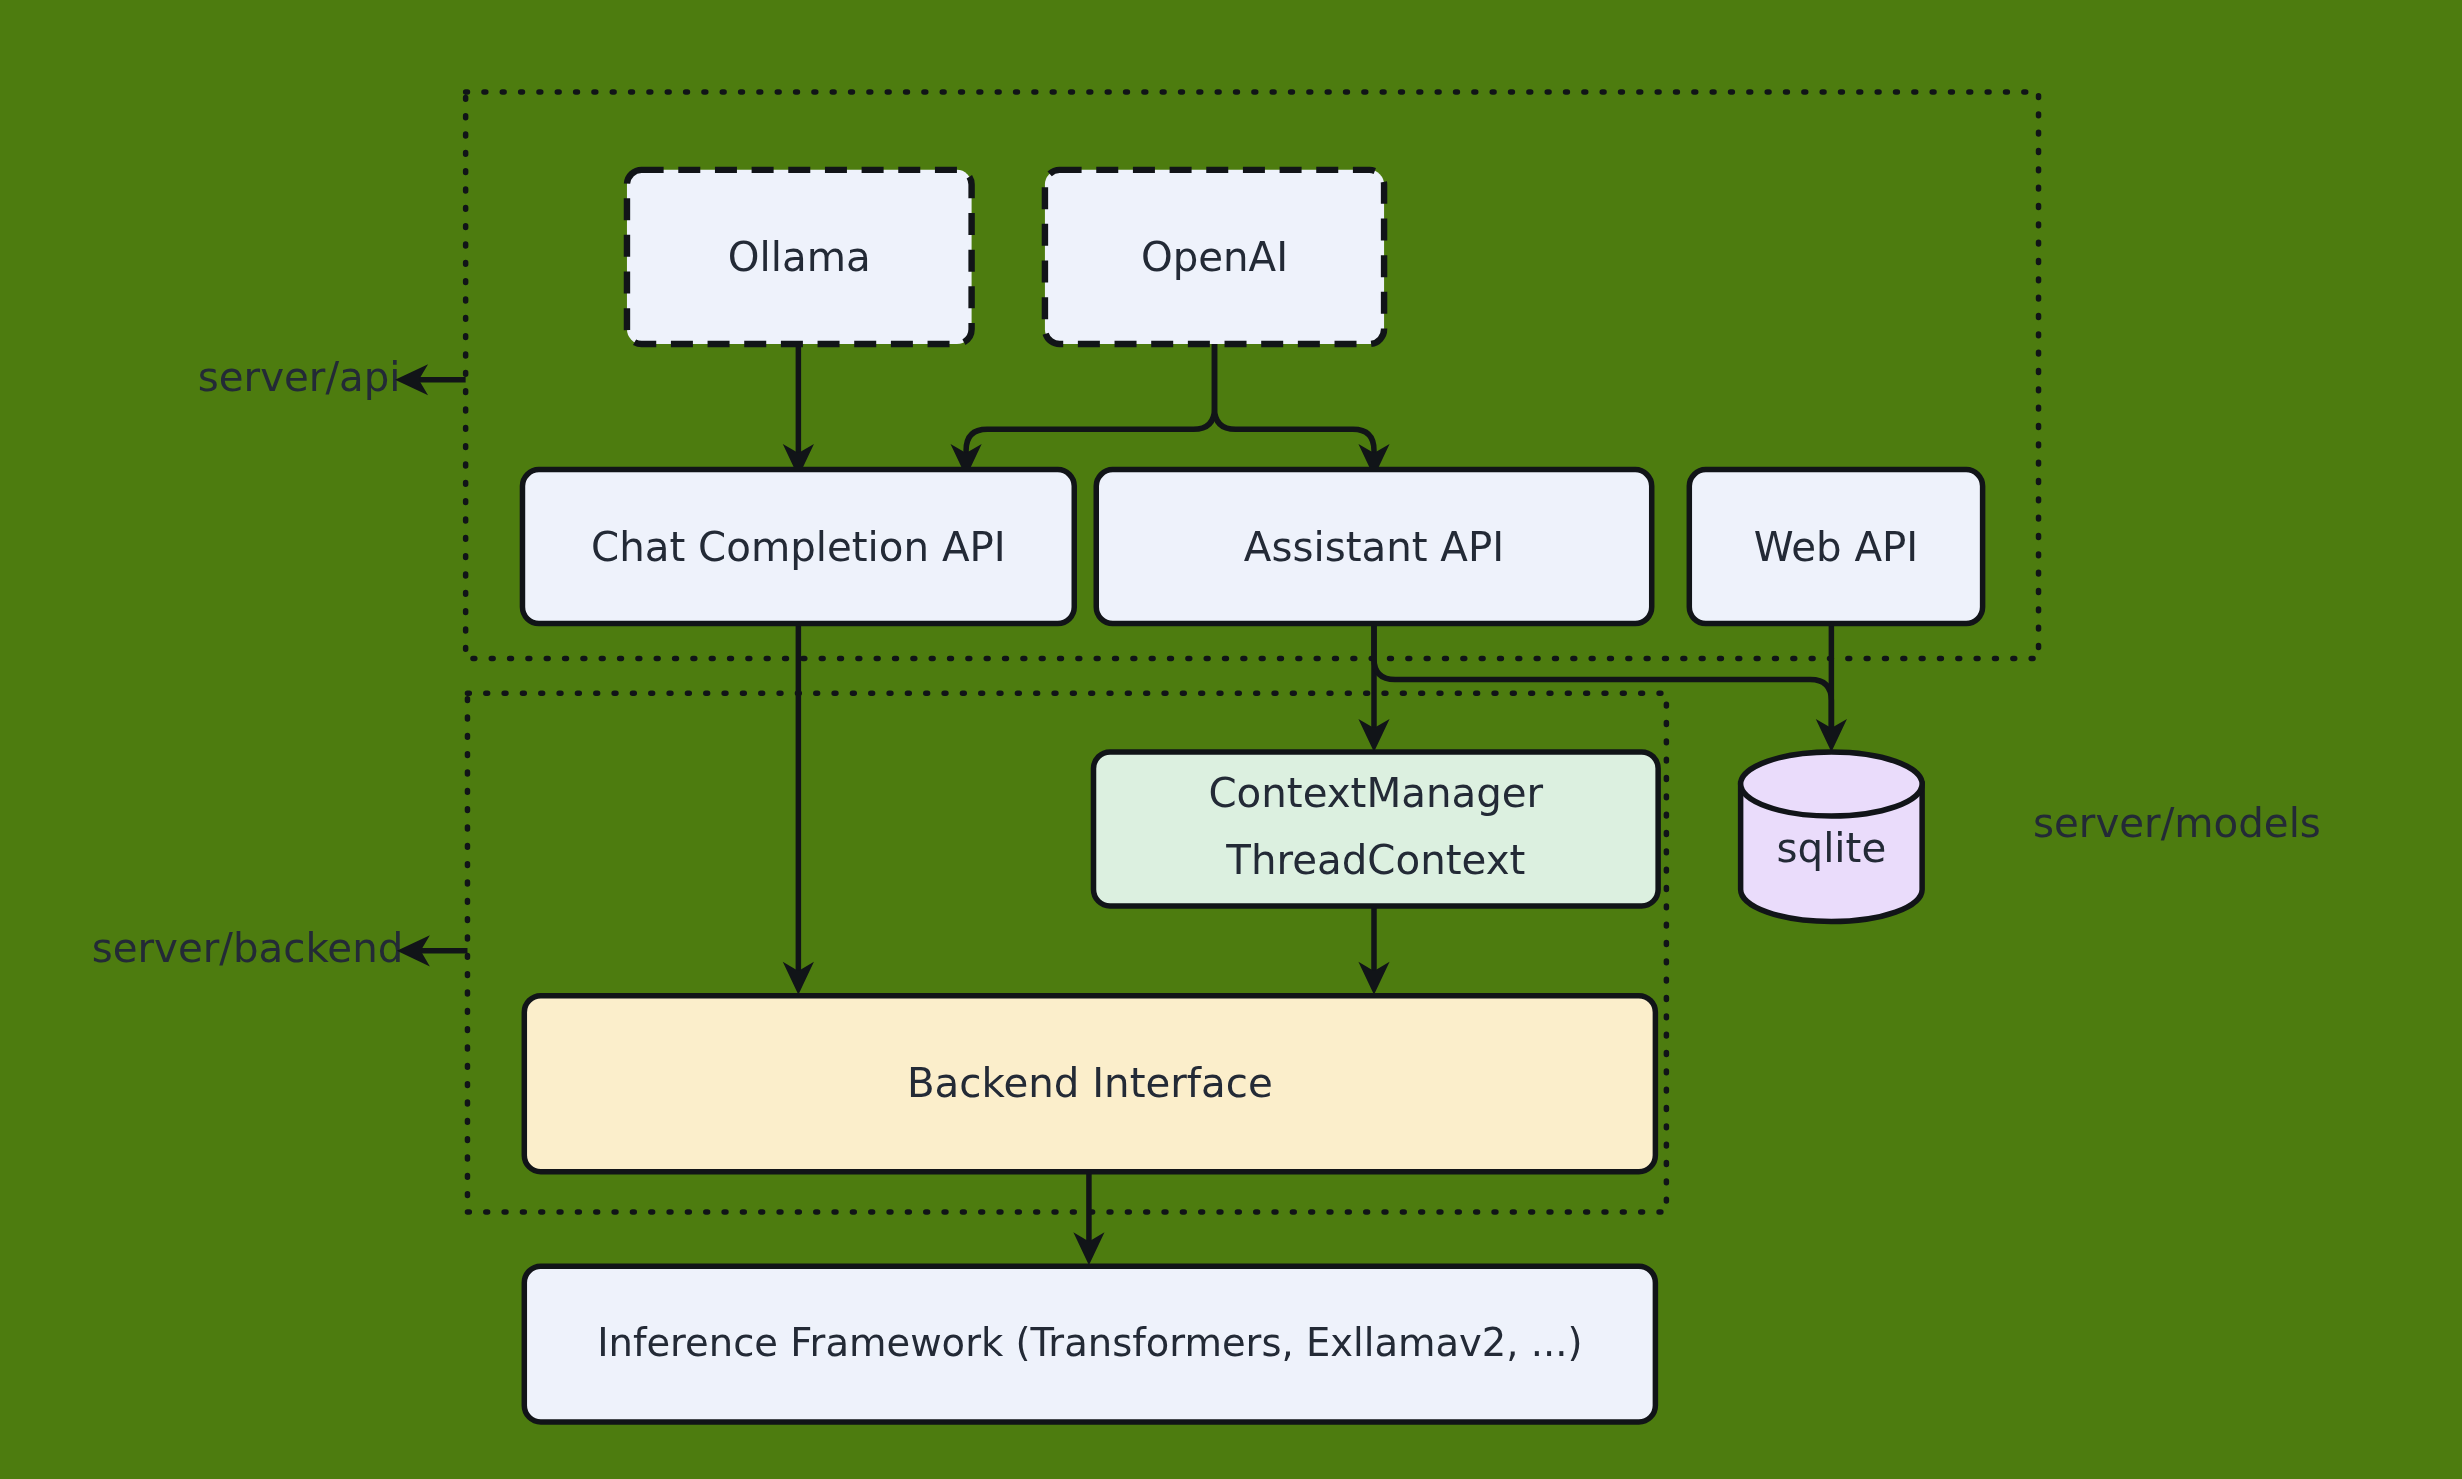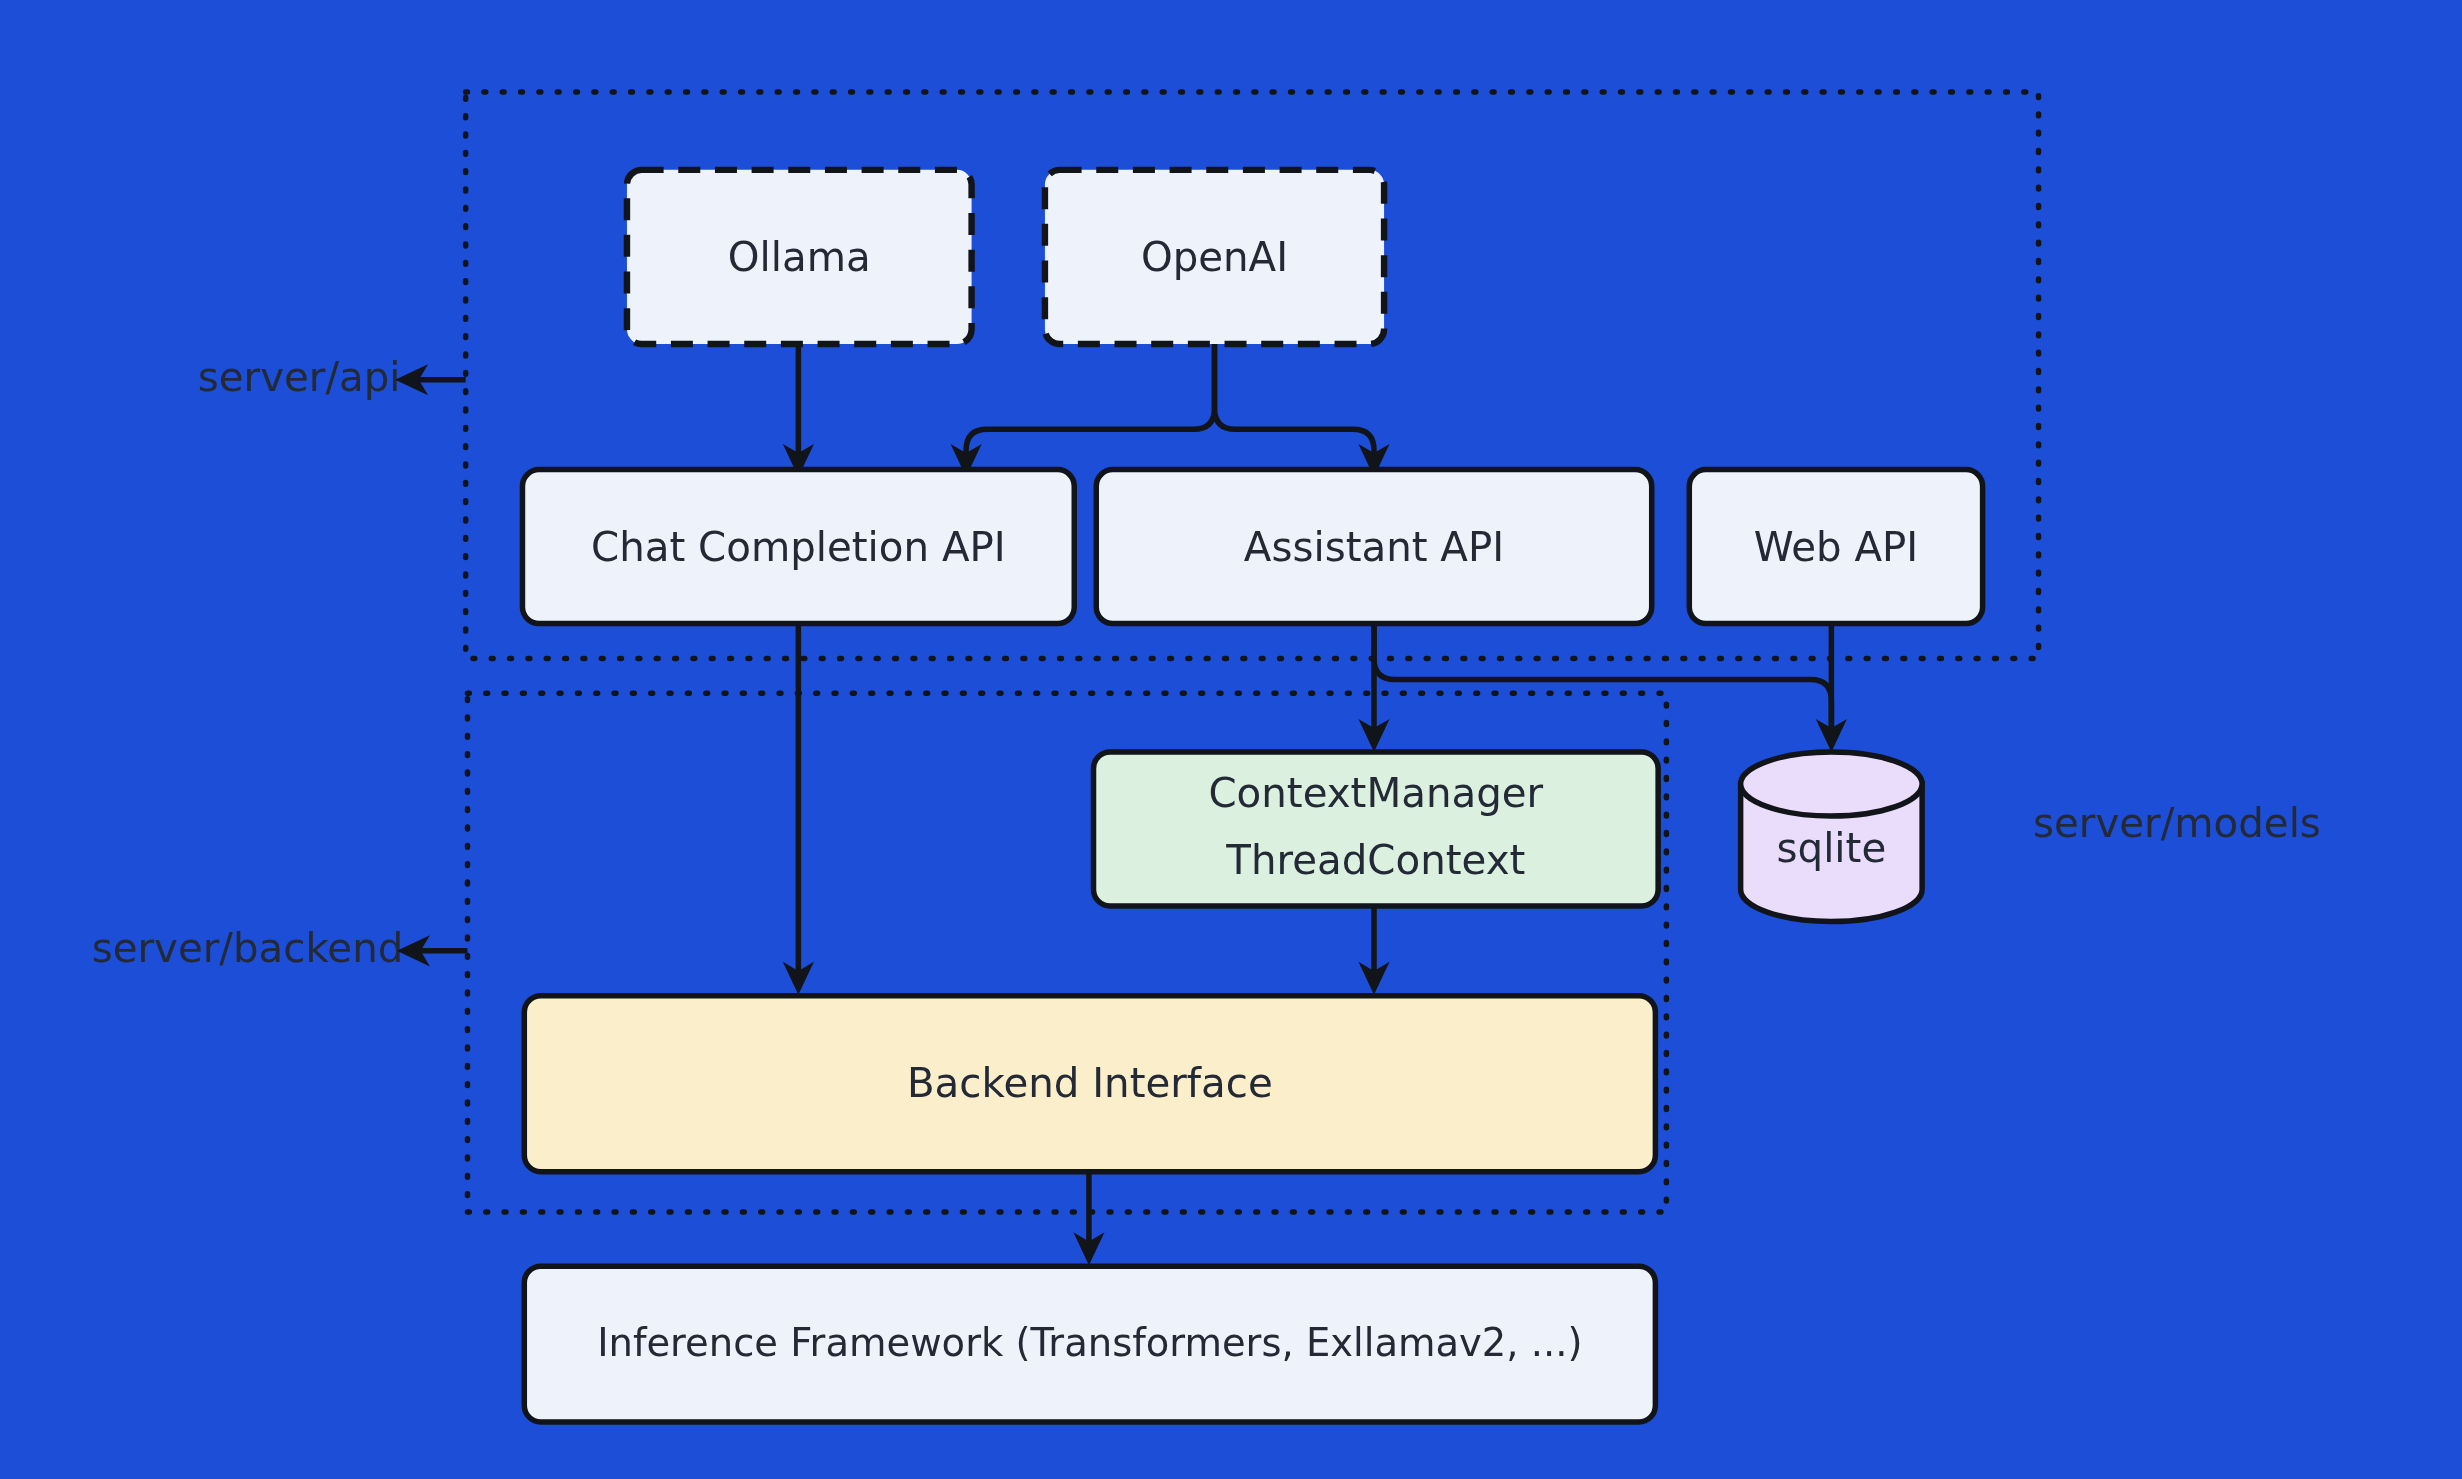--- a/index.html
+++ b/index.html
@@ -7,21 +7,21 @@
     padding: 0;
     background: #ffffff;
   }
   body {
     font-family: "DejaVu Sans", "Liberation Sans", sans-serif;
   }
   #canvas {
     position: relative;
     width: 2462px;
     height: 1480px;
-    background: #1d4ed8;
+    background: #4d7c0f;
     overflow: hidden;
   }
   #diagram-svg {
     position: absolute;
     left: 0;
     top: 0;
     width: 2462px;
     height: 1480px;
   }
   .node-label {

